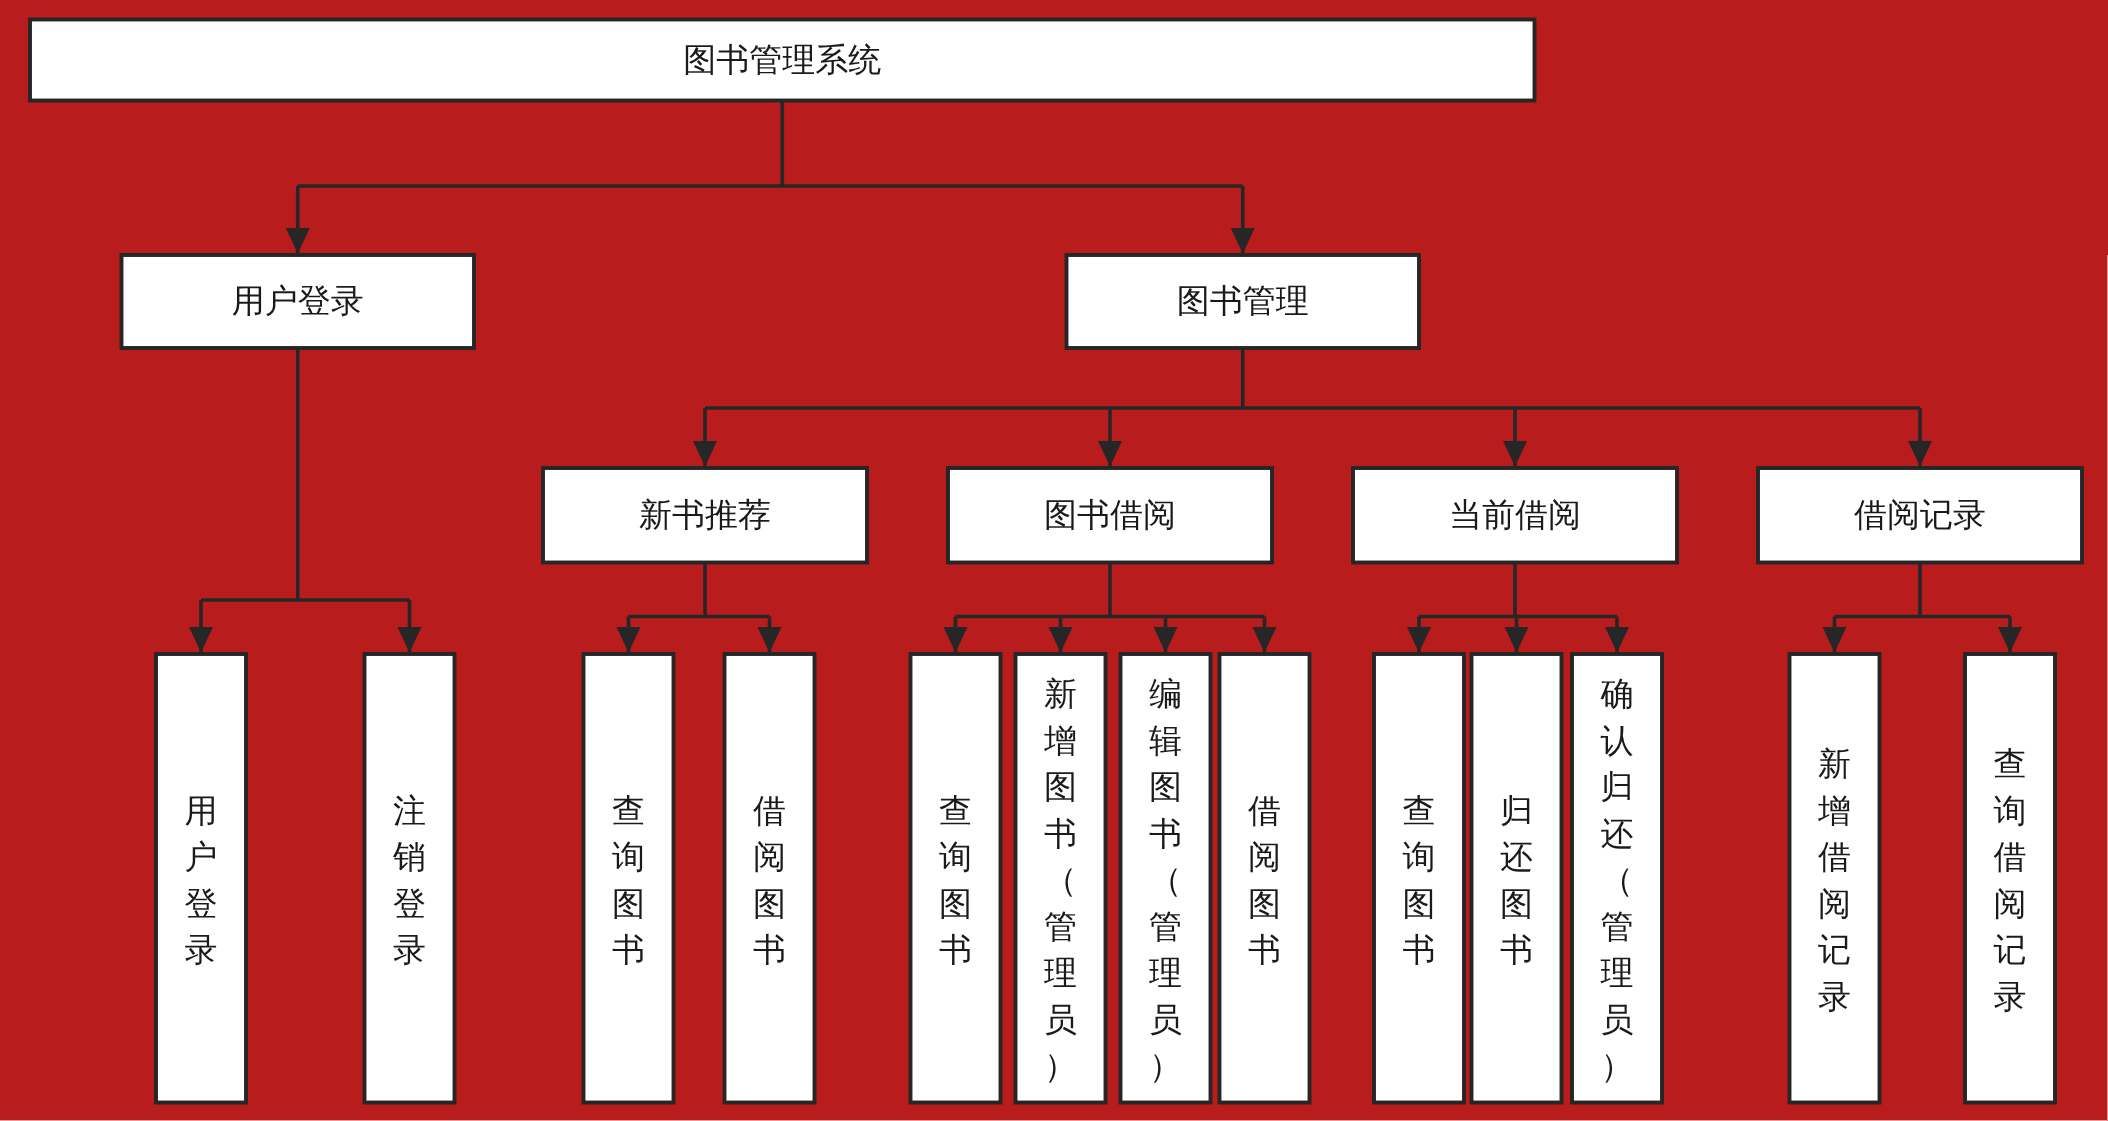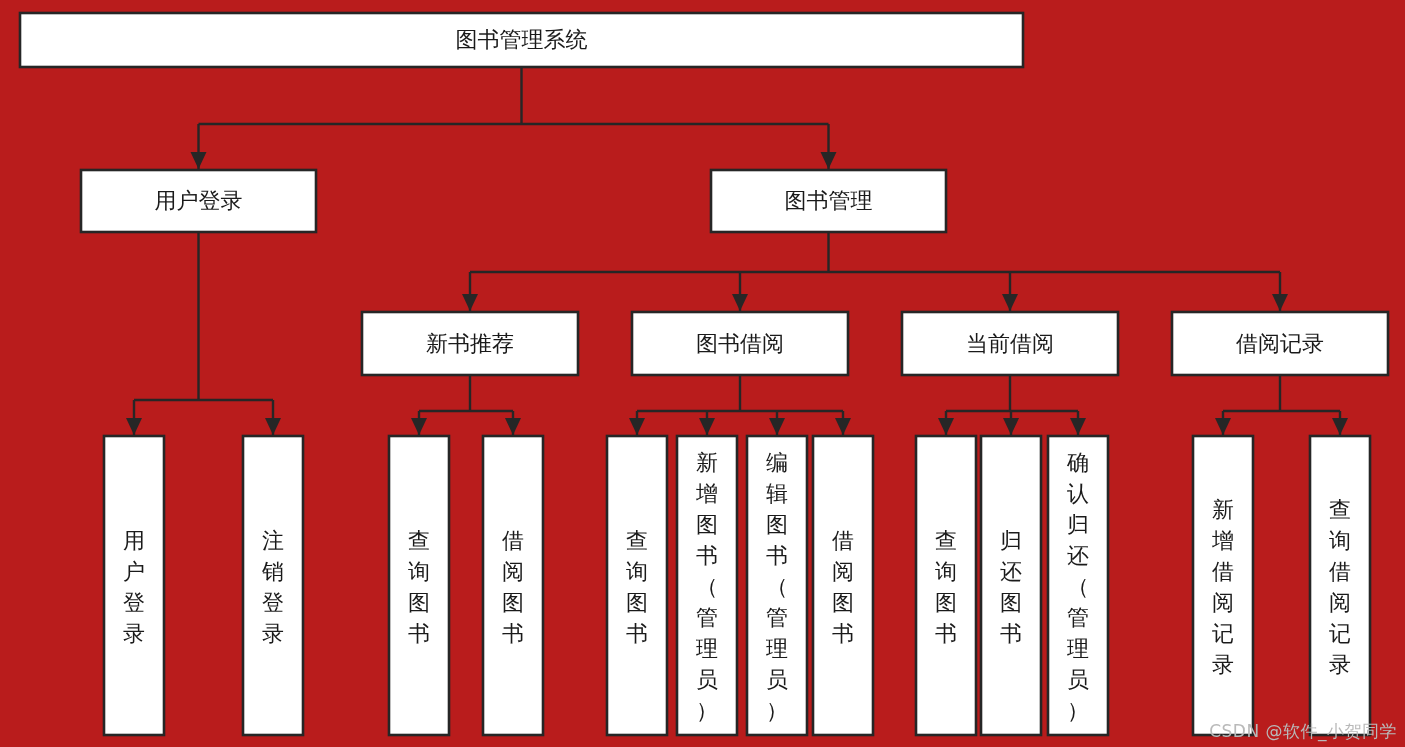--- a/index.html
+++ b/index.html
@@ -205,15 +205,14 @@
           <text x="1223" y="516.68" class="node-label-vert"><tspan x="1223" dy="0">新</tspan><tspan x="1223" dy="31">增</tspan><tspan x="1223" dy="31">借</tspan><tspan x="1223" dy="31">阅</tspan><tspan x="1223" dy="31">记</tspan><tspan x="1223" dy="31">录</tspan></text>
         </g>
         <g>
           <rect x="1310" y="436" width="60" height="299" class="node-box"></rect>
           <text x="1340" y="516.68" class="node-label-vert"><tspan x="1340" dy="0">查</tspan><tspan x="1340" dy="31">询</tspan><tspan x="1340" dy="31">借</tspan><tspan x="1340" dy="31">阅</tspan><tspan x="1340" dy="31">记</tspan><tspan x="1340" dy="31">录</tspan></text>
         </g>
       </g>
 
   </svg>
 
-  <div class="watermark">CSDN @软件_小贺同学</div>
 
 </div>
 
 </body></html>

